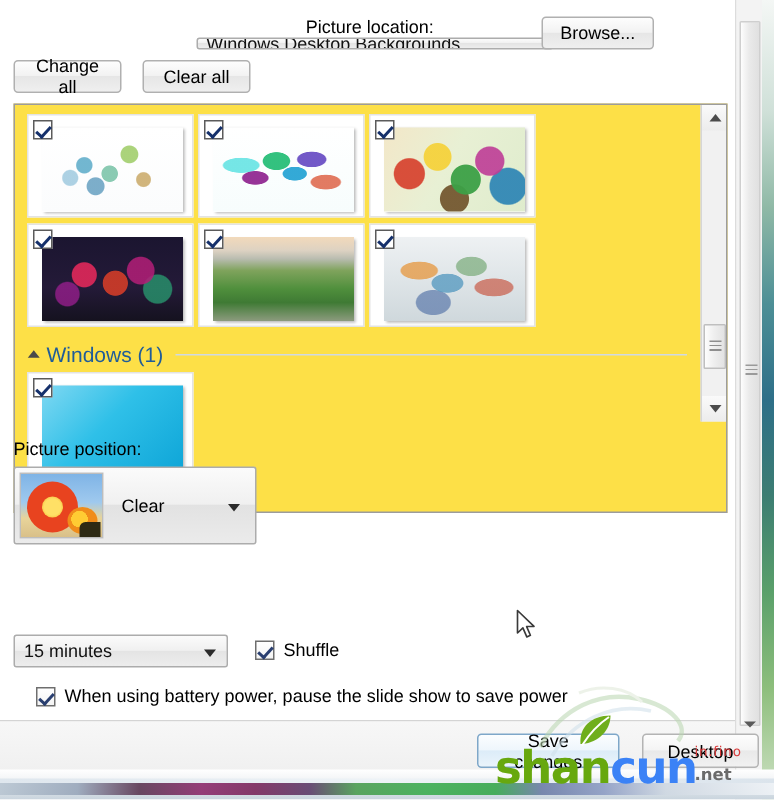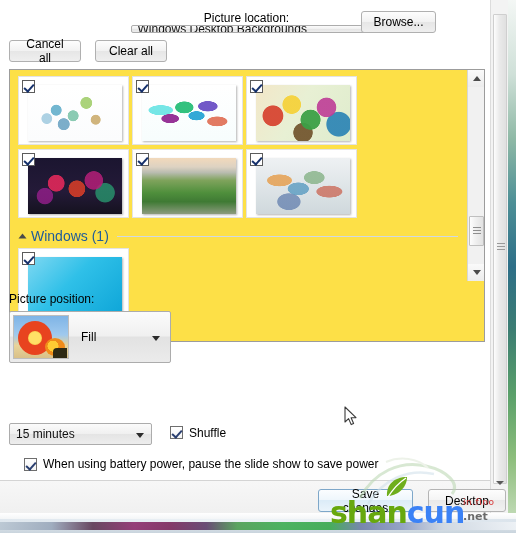--- a/index.html
+++ b/index.html
@@ -262,21 +262,21 @@
     border-left: 4px solid transparent;
     border-right: 4px solid transparent;
     border-top: 5px solid #2b2b2b;
   }
 
   
   #chg-label { position: absolute; top: 403px; left: 9px; }
   #chg-combo { position: absolute; top: 423px; left: 9px; width: 143px; }
   #shuffle-wrap {
     position: absolute; top: 426px; left: 170px;
-    display: flex; align-items: flex-start;
+    display: flex; align-items: center;
   }
 
   .chk {
     width: 13px; height: 13px;
     border: 1px solid #6e6e6e;
     background: linear-gradient(to bottom,#ffffff,#f4f4f4);
     position: relative;
     flex: none;
     margin-right: 6px;
   }
@@ -378,21 +378,21 @@
   <div id="loc-row" class="row">
     <span id="loc-label" class="label">Picture location:</span>
     <div id="loc-combo" class="combo">
       <span>Windows Desktop Backgrounds</span>
       <span class="arrow"></span>
     </div>
   </div>
   <button id="browse-btn" class="btn">Browse...</button>
 
   <div id="selclear" class="row">
-    <button class="btn">Cancel all</button>
+    <button class="btn">Change all</button>
     <button class="btn">Clear all</button>
   </div>
 
   <div id="gallery">
     <div id="gallery-inner">
 
       <div class="thumb-grid">
 
         <div class="thumb-cell">
           <div class="thumb-img" style="background:
@@ -491,21 +491,21 @@
 
   <div id="pos-label" class="label">Picture position:</div>
   <div id="pos-combo-wrap">
     <div id="pos-combo">
       <div id="pos-thumb">
         <span class="sky"></span>
         <span class="petals"></span>
         <span class="flo2"></span>
         <span class="dark"></span>
       </div>
-      <span id="pos-text">Fill</span>
+      <span id="pos-text">Clear</span>
       <span class="arrow"></span>
     </div>
   </div>
 
   <div id="chg-combo" class="combo">
     <span>15 minutes</span>
     <span class="arrow"></span>
   </div>
 
   <div id="shuffle-wrap">

